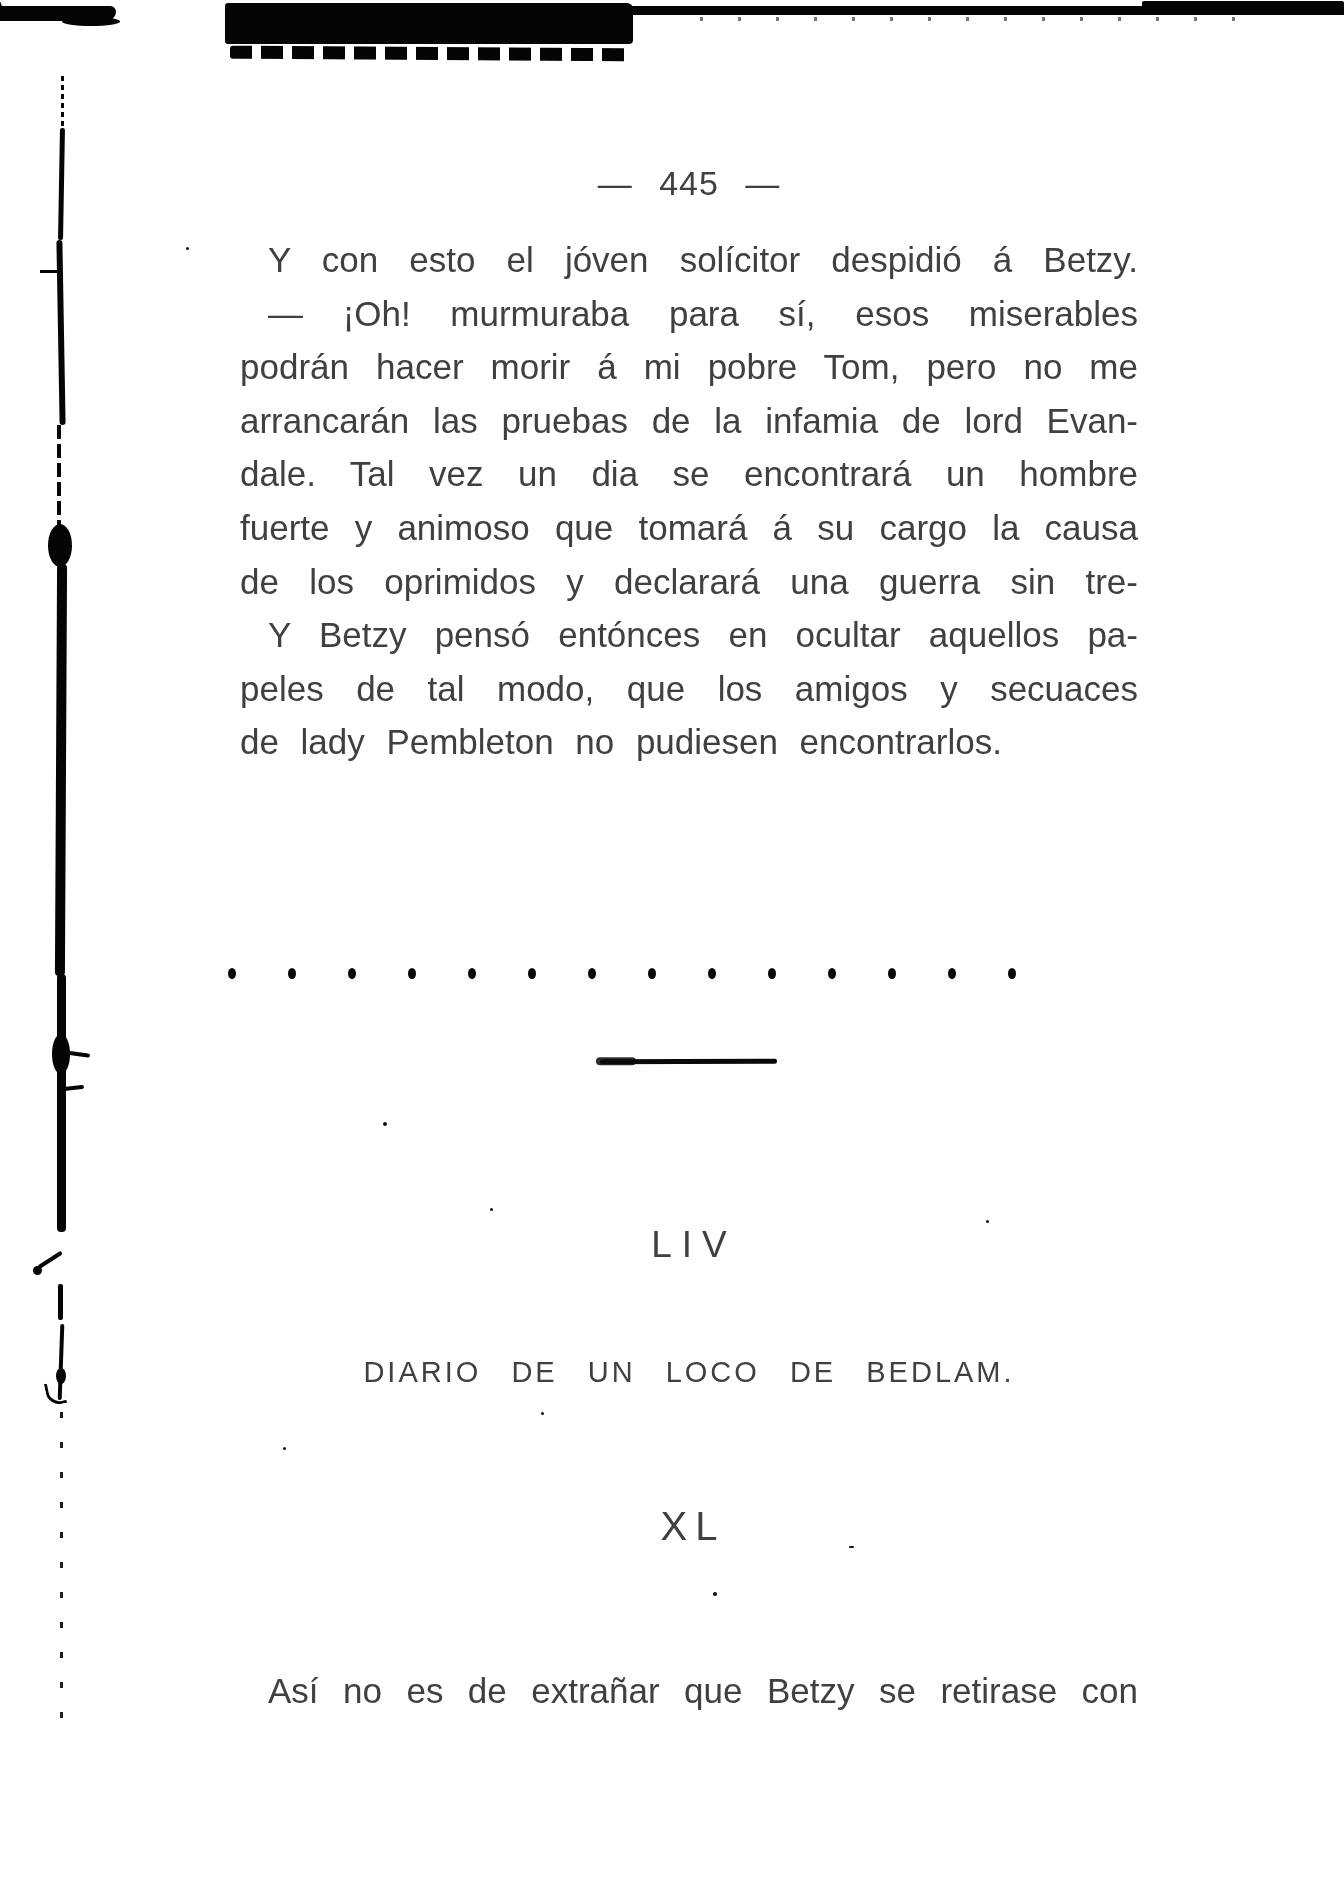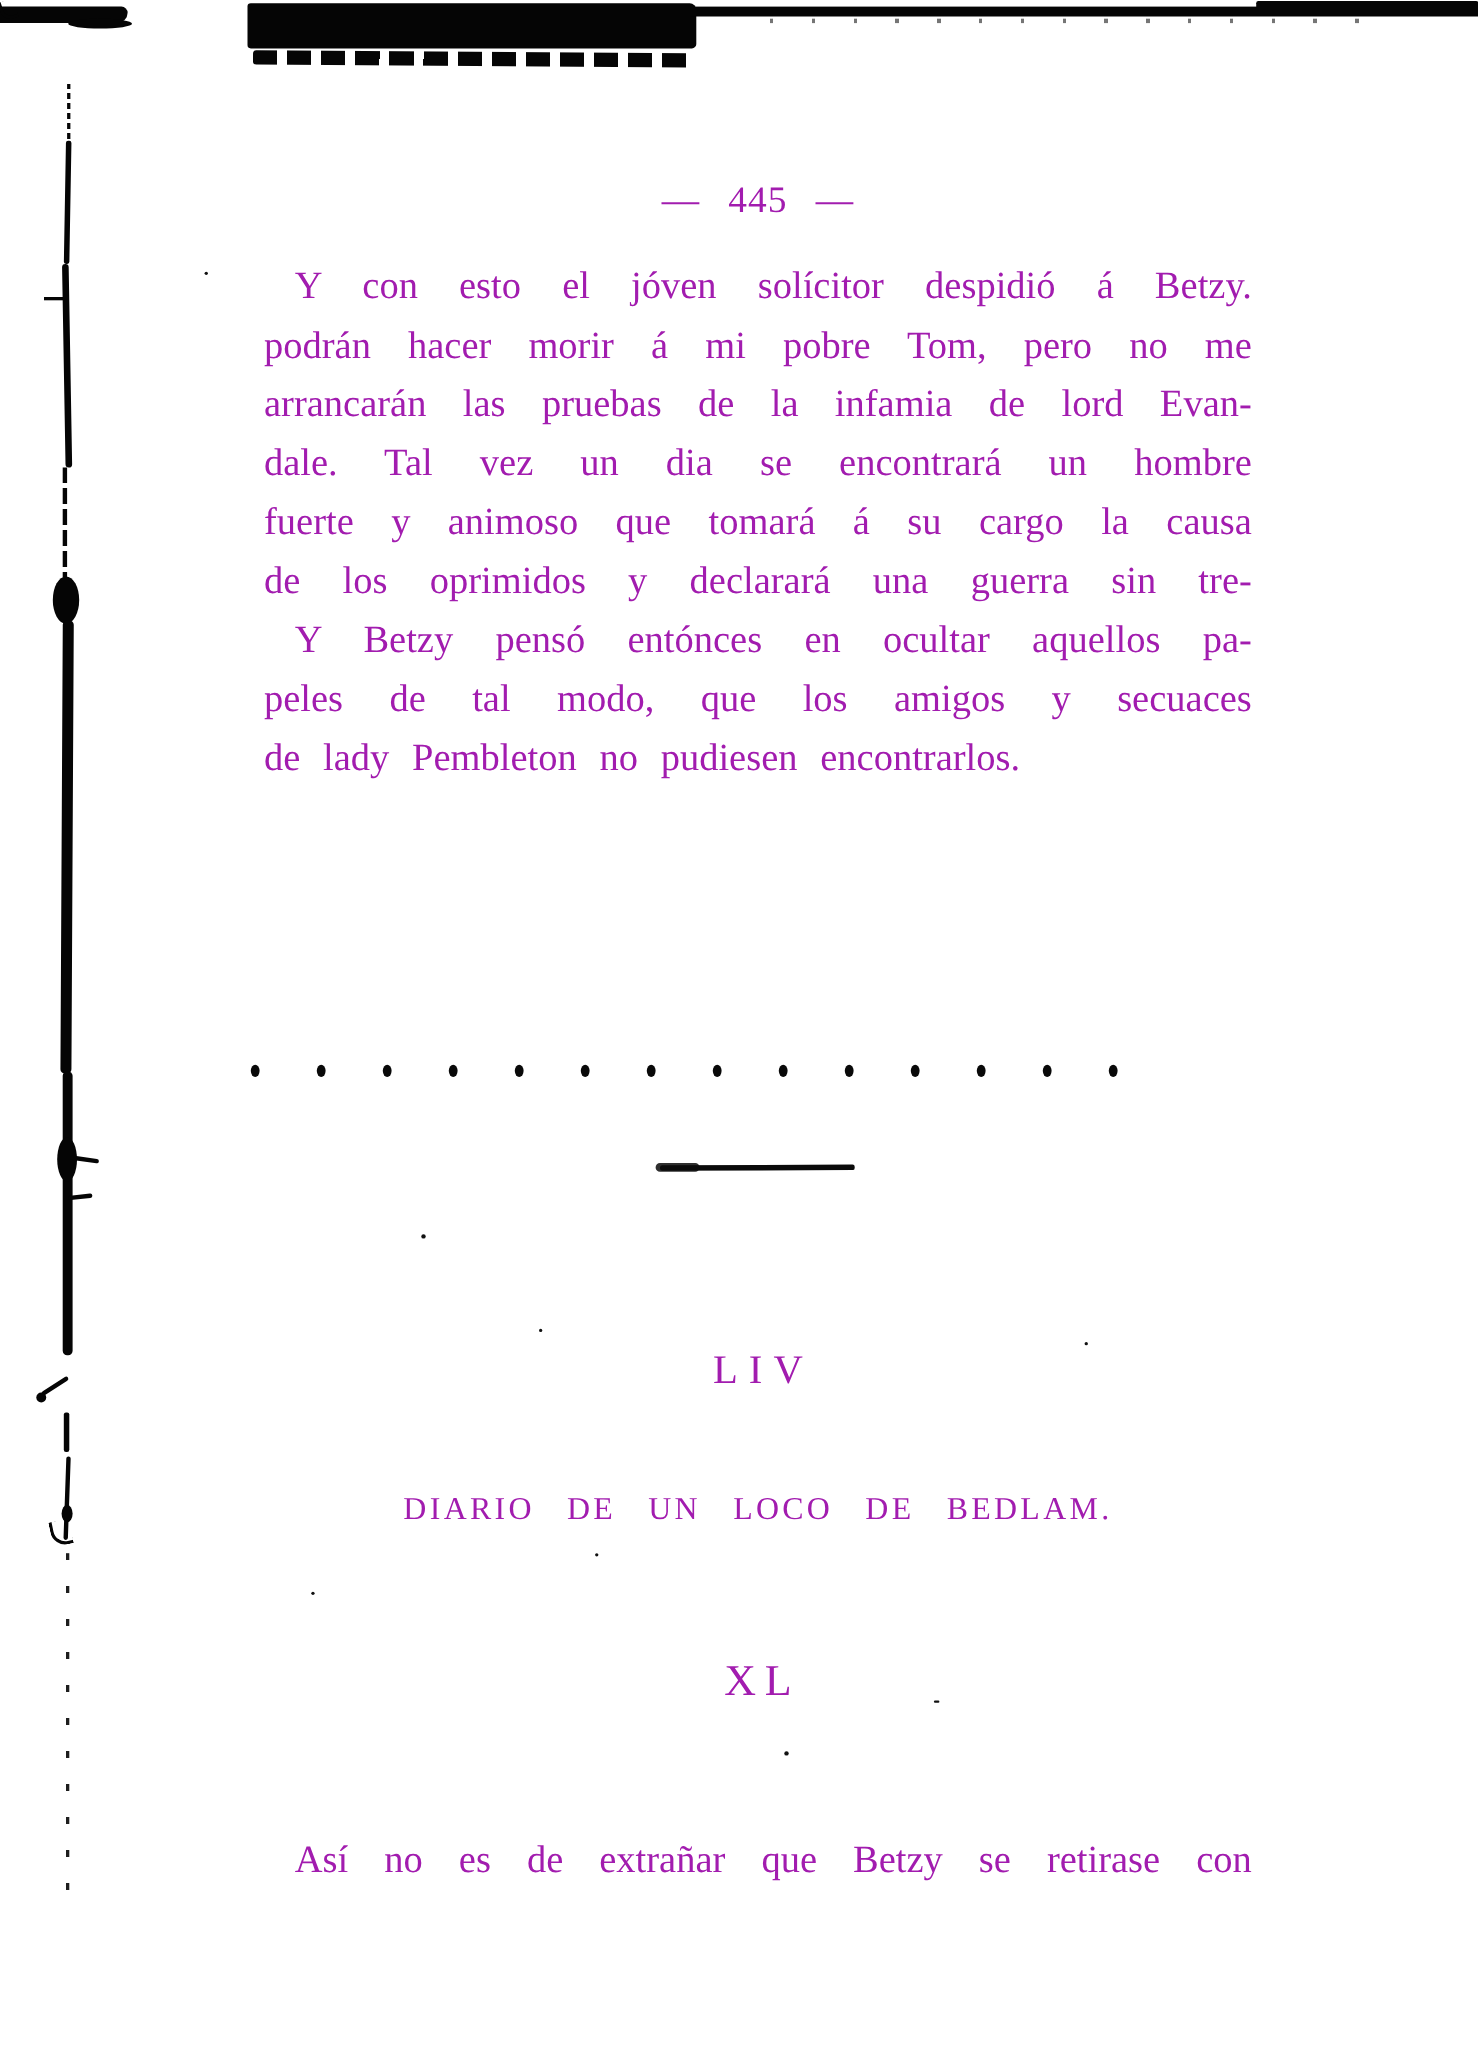--- a/index.html
+++ b/index.html
@@ -1,22 +1,22 @@
 <!DOCTYPE html>
 <html><head>
 <meta charset="utf-8">
 <style>
   html,body{margin:0;padding:0;background:#888;}
   #page{
     position:relative;
     width:1344px;height:1880px;
     background:#ffffff;
     overflow:hidden;
-    font-family:Liberation Serif, serif;
-    color:#a21caf;
+    font-family:Liberation Sans, sans-serif;
+    color:#404040;
   }
   
   .header-line{
     position:absolute;left:240px;top:164px;width:898px;
     text-align:center;font-size:34px;word-spacing:16px;
     letter-spacing:1px;
   }
   .textblock{
     position:absolute;left:240px;width:898px;
     font-size:35px;
@@ -160,20 +160,21 @@
     <div class="speck sp5"></div>
     <div class="speck sp6"></div>
     <div class="speck sp7"></div>
     <div class="speck sp8"></div>
   </div>
 
   <div class="header-line">— 445 —</div>
 
   <div class="textblock" id="block1">
     <div class="line j ind">Y con esto el jóven solícitor despidió á Betzy.</div>
+    <div class="line j ind">— ¡Oh! murmuraba para sí, esos miserables</div>
     <div class="line j">podrán hacer morir á mi pobre Tom, pero no me</div>
     <div class="line j">arrancarán las pruebas de la infamia de lord Evan-</div>
     <div class="line j">dale. Tal vez un dia se encontrará un hombre</div>
     <div class="line j">fuerte y animoso que tomará á su cargo la causa</div>
     <div class="line j">de los oprimidos y declarará una guerra sin tre-</div>
     <div class="line j ind">Y Betzy pensó entónces en ocultar aquellos pa-</div>
     <div class="line j">peles de tal modo, que los amigos y secuaces</div>
     <div class="line wide">de lady Pembleton no pudiesen encontrarlos.</div>
   </div>
 

